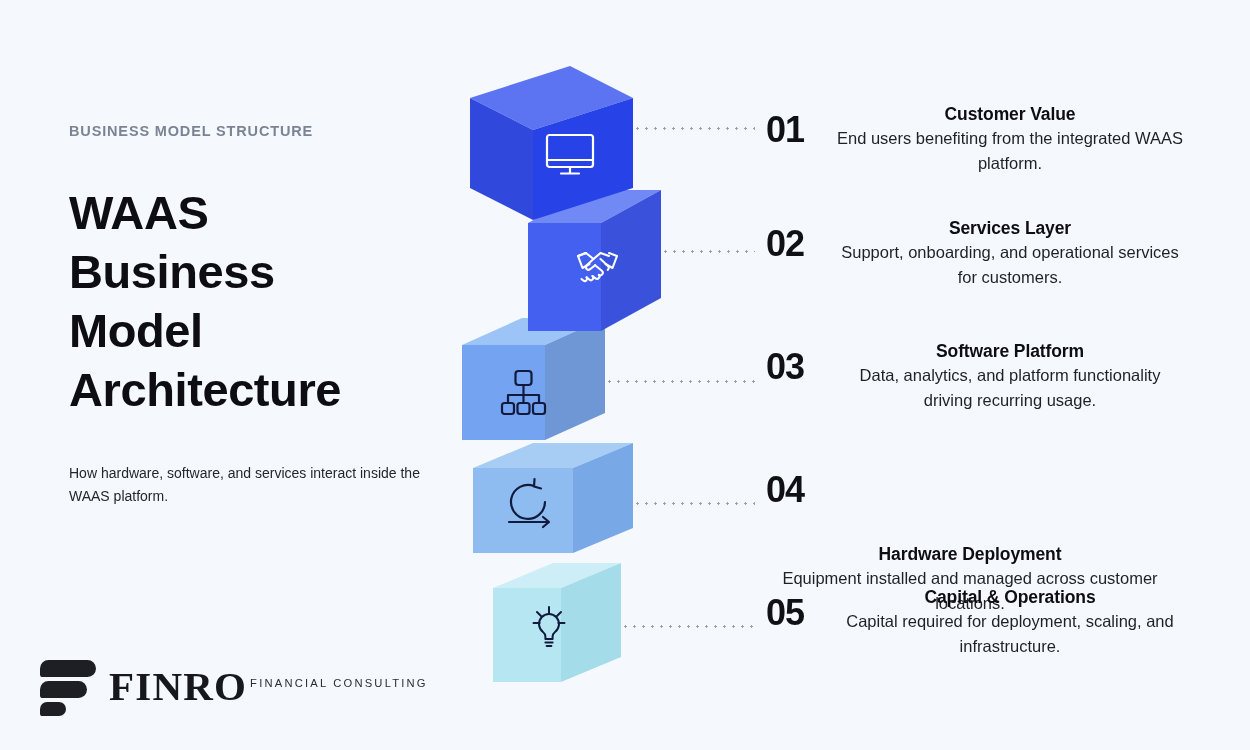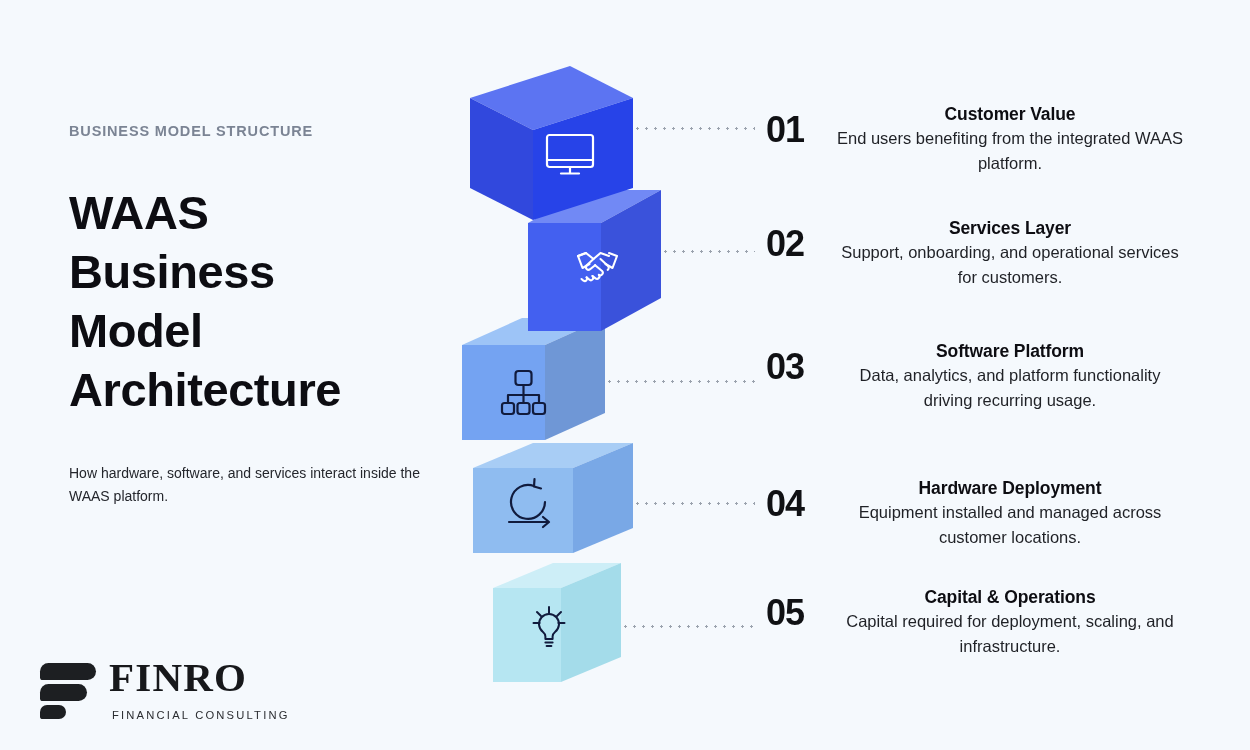--- a/index.html
+++ b/index.html
@@ -58,21 +58,21 @@
     flex:0 0 auto;
   }
   .logo-mark .bar {
     position:absolute;
     background:#1d1f22;
     left:0;
   }
   .logo-mark .bar.b1 { top:3px;  height:17px; width:56px; border-radius:9px 9px 9px 3px; }
   .logo-mark .bar.b2 { top:24px; height:17px; width:47px; border-radius:9px 9px 9px 3px; }
   .logo-mark .bar.b3 { top:45px; height:14px; width:26px; border-radius:8px 8px 8px 3px; }
-  .logo-text { display:flex; flex-direction:column; }
+  .logo-text { display:flex; flex-direction:row; }
   .logo-word {
     font-family:"Liberation Serif", serif;
     font-size:41px;
     font-weight:bold;
     color:#17181b;
     letter-spacing:1.2px;
     line-height:1;
   }
   .logo-tag {
     font-size:11.2px;
@@ -252,21 +252,21 @@
   </div>
 
   <div class="item" style="top:340px;">
     <div class="item-num">03</div>
     <div class="item-body">
       <div class="item-title">Software Platform</div>
       <div class="item-desc">Data, analytics, and platform functionality driving recurring usage.</div>
     </div>
   </div>
 
-  <div class="item" style="top:477px;">
+  <div class="item" style="top:463px;flex-direction:column;">
     <div class="item-num">04</div>
     <div class="item-body">
       <div class="item-title">Hardware Deployment</div>
       <div class="item-desc">Equipment installed and managed across customer locations.</div>
     </div>
   </div>
 
   <div class="item" style="top:586px;">
     <div class="item-num">05</div>
     <div class="item-body">

